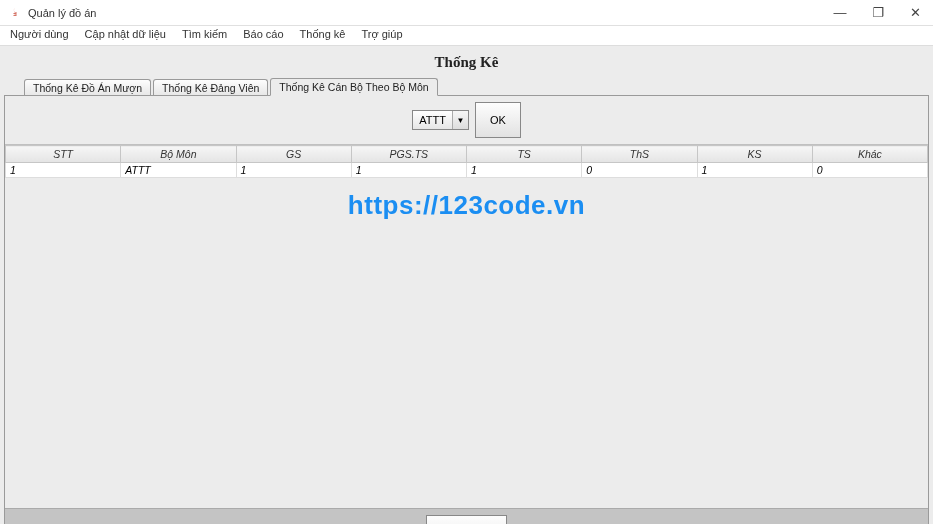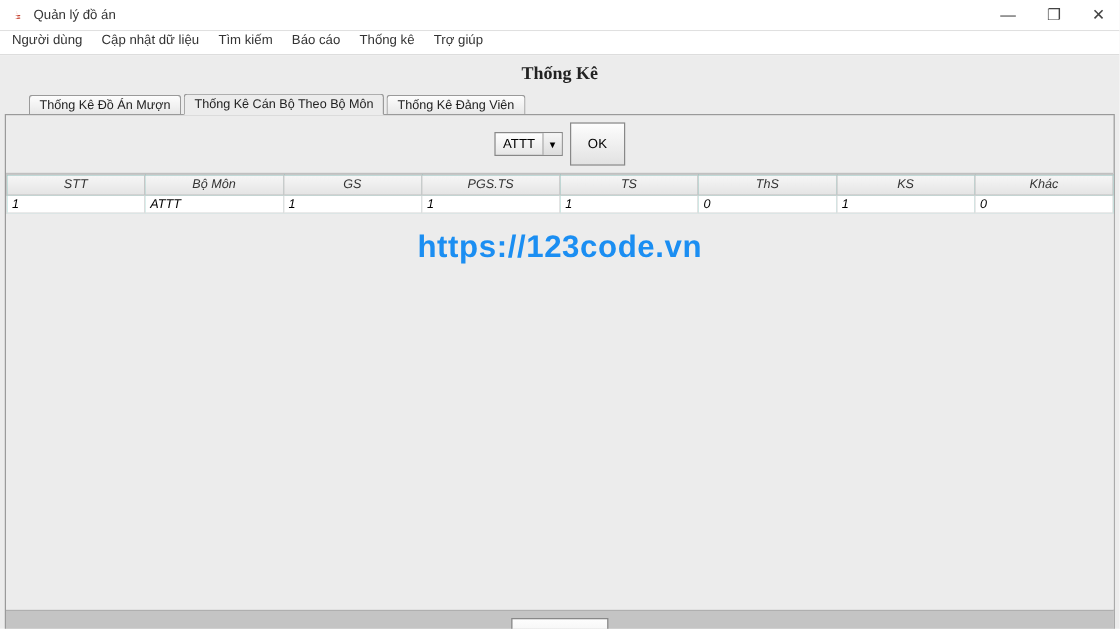--- a/index.html
+++ b/index.html
@@ -215,22 +215,22 @@
   <span class="menu-item">Báo cáo</span>
   <span class="menu-item">Thống kê</span>
   <span class="menu-item">Trợ giúp</span>
 </div>
 
 <div class="app-body">
   <div class="page-title">Thống Kê</div>
 
   <div class="tabs-row">
     <div class="tab">Thống Kê Đồ Án Mượn</div>
+    <div class="tab">Thống Kê Đảng Viên</div>
     <div class="tab active">Thống Kê Cán Bộ Theo Bộ Môn</div>
-    <div class="tab">Thống Kê Đảng Viên</div>
   </div>
 
   <div class="tab-content">
     <div class="filter-row">
       <div class="combo">
         <span class="combo-text">ATTT</span>
         <span class="combo-btn">▼</span>
       </div>
       <button class="ok-btn">OK</button>
     </div>

